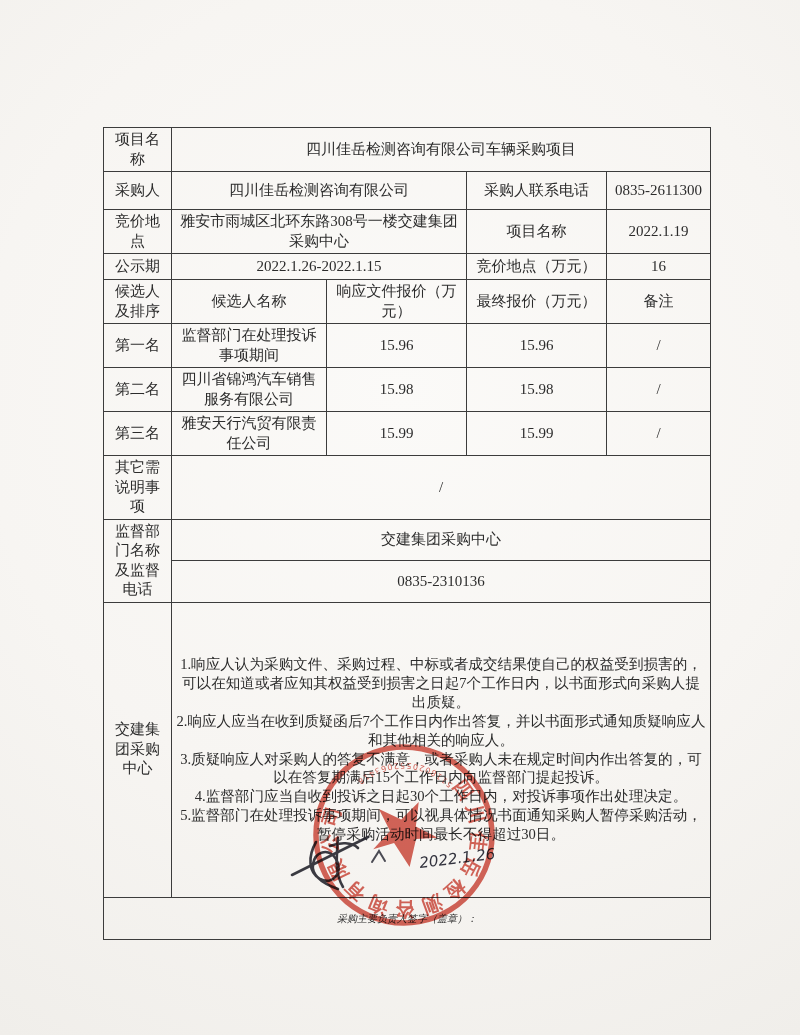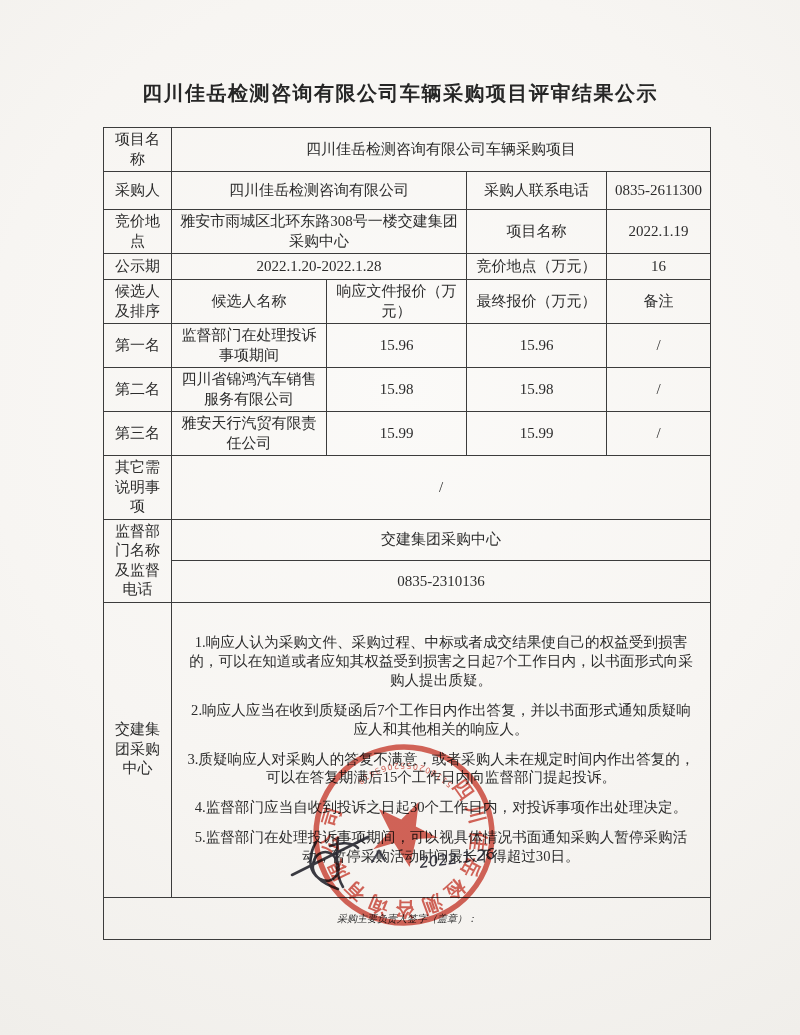--- a/index.html
+++ b/index.html
@@ -27,35 +27,34 @@
     border:1.6px solid #3c3c3c;
     text-align:center;vertical-align:middle;
     padding:2px 4px;line-height:1.3;
     overflow:hidden;
   }
   td.lbl{padding:2px 2px;}
   td.objection-cell{
     text-align:left;padding:6px 10px 6px 10px;
     font-size:14.6px;line-height:1.52;vertical-align:middle;
   }
-  .objection-cell p{margin:11px;}
+  .objection-cell p{margin:0;}
   td.sign-cell{text-align:left;padding-left:8px;font-size:10px;font-style:italic;}
   .overlay{
     position:absolute;left:0;top:0;width:800px;height:1035px;
     pointer-events:none;
   }
   .seal-svg,.sign-svg{position:absolute;left:0;top:0;}
   .seal-svg{mix-blend-mode:multiply;}
 </style>
 </head>
 <body>
 
 <div class="paper">
 
-  <div class="doc-title">四川佳岳检测咨询有限公司车辆采购项目评审结果公示</div>
 
   <table class="main">
     <colgroup>
       <col style="width:68px">
         <col style="width:155px">
         <col style="width:140px">
         <col style="width:140px">
         <col style="width:104px">
     </colgroup>
     <tbody>
@@ -70,21 +69,21 @@
         <td>0835-2611300</td>
       </tr>
       <tr style="height:43px">
         <td class="lbl">竞价地点</td>
         <td colspan="2">雅安市雨城区北环东路308号一楼交建集团采购中心</td>
         <td>项目名称</td>
         <td>2022.1.19</td>
       </tr>
       <tr style="height:26px">
         <td class="lbl">公示期</td>
-        <td colspan="2">2022.1.20-2022.1.28</td>
+        <td colspan="2">2022.1.26-2022.1.15</td>
         <td>竞价地点（万元）</td>
         <td>16</td>
       </tr>
       <tr style="height:31px">
         <td class="lbl">候选人及排序</td>
         <td>候选人名称</td>
         <td>响应文件报价（万元）</td>
         <td>最终报价（万元）</td>
         <td>备注</td>
       </tr>

